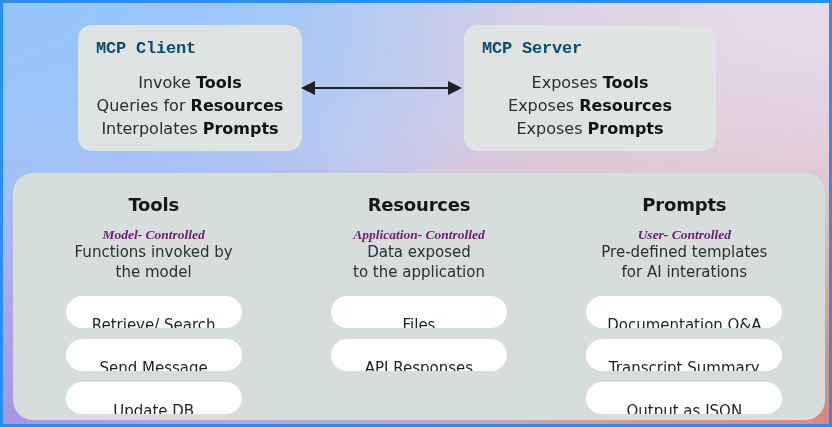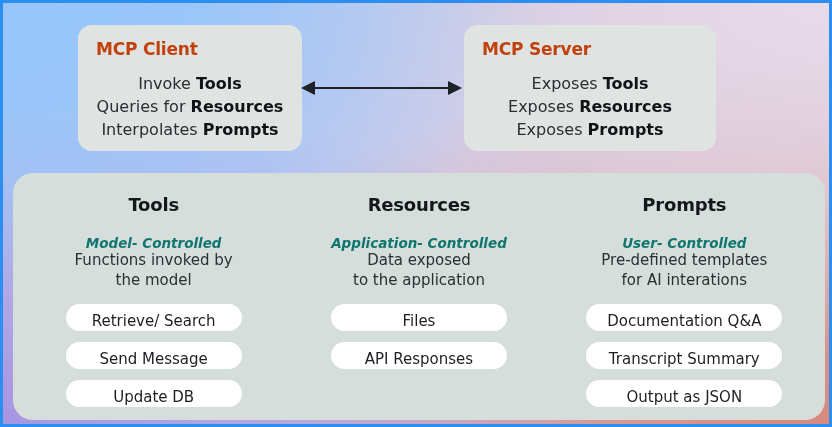--- a/index.html
+++ b/index.html
@@ -33,23 +33,24 @@
     border-radius: 14px;
     box-sizing: border-box;
     padding: 14px 18px 12px 18px;
   }
   #client-box { left: 75px;  top: 22px; width: 224px; height: 126px; }
   #server-box { left: 461px; top: 22px; width: 252px; height: 126px; }
 
   .node-title {
     font-size: 17px;
     font-weight: 700;
-    color: #c2410c;
+    color: #0c4a6e;
     letter-spacing: -0.2px;
     margin: 0 0 14px 0;
+    font-family: Liberation Mono, monospace;
   }
   .node-line {
     font-size: 16px;
     color: #2a2d31;
     line-height: 1.43;
     white-space: nowrap;
     text-align: center;
   }
   .node-line b { font-weight: 700; color: #111316; }
 
@@ -87,22 +88,23 @@
     font-size: 18px;
     font-weight: 700;
     color: #14171a;
     letter-spacing: -0.2px;
     line-height: 1.1;
   }
   .col-sub {
     font-size: 13.5px;
     font-style: italic;
     font-weight: 600;
-    color: #0f766e;
-    margin-top: 20px;
+    color: #701a75;
+    margin-top: 12px;
+    font-family: Liberation Serif, serif;
   }
   .col-desc {
     font-size: 15px;
     color: #2b2e32;
     text-align: center;
     line-height: 1.33;
     white-space: pre-line;
   }
   .pill-list {
     margin-top: 13px;
@@ -118,21 +120,21 @@
     height: 27px;
     line-height: 27px;
     text-align: center;
     font-size: 15px;
     color: #1c1f23;
     width: 176px;
     white-space: nowrap;
     overflow: hidden;
     text-overflow: ellipsis;
     box-sizing: border-box;
-    padding: 4px 6px;
+    padding: 16px 6px;
   }
   .col-prompts .pill { width: 196px; }
 </style>
 </head>
 <body>
 
 <div id="canvas">
 
   <div id="client-box" class="node-box">
     <div class="node-title">MCP Client</div>

